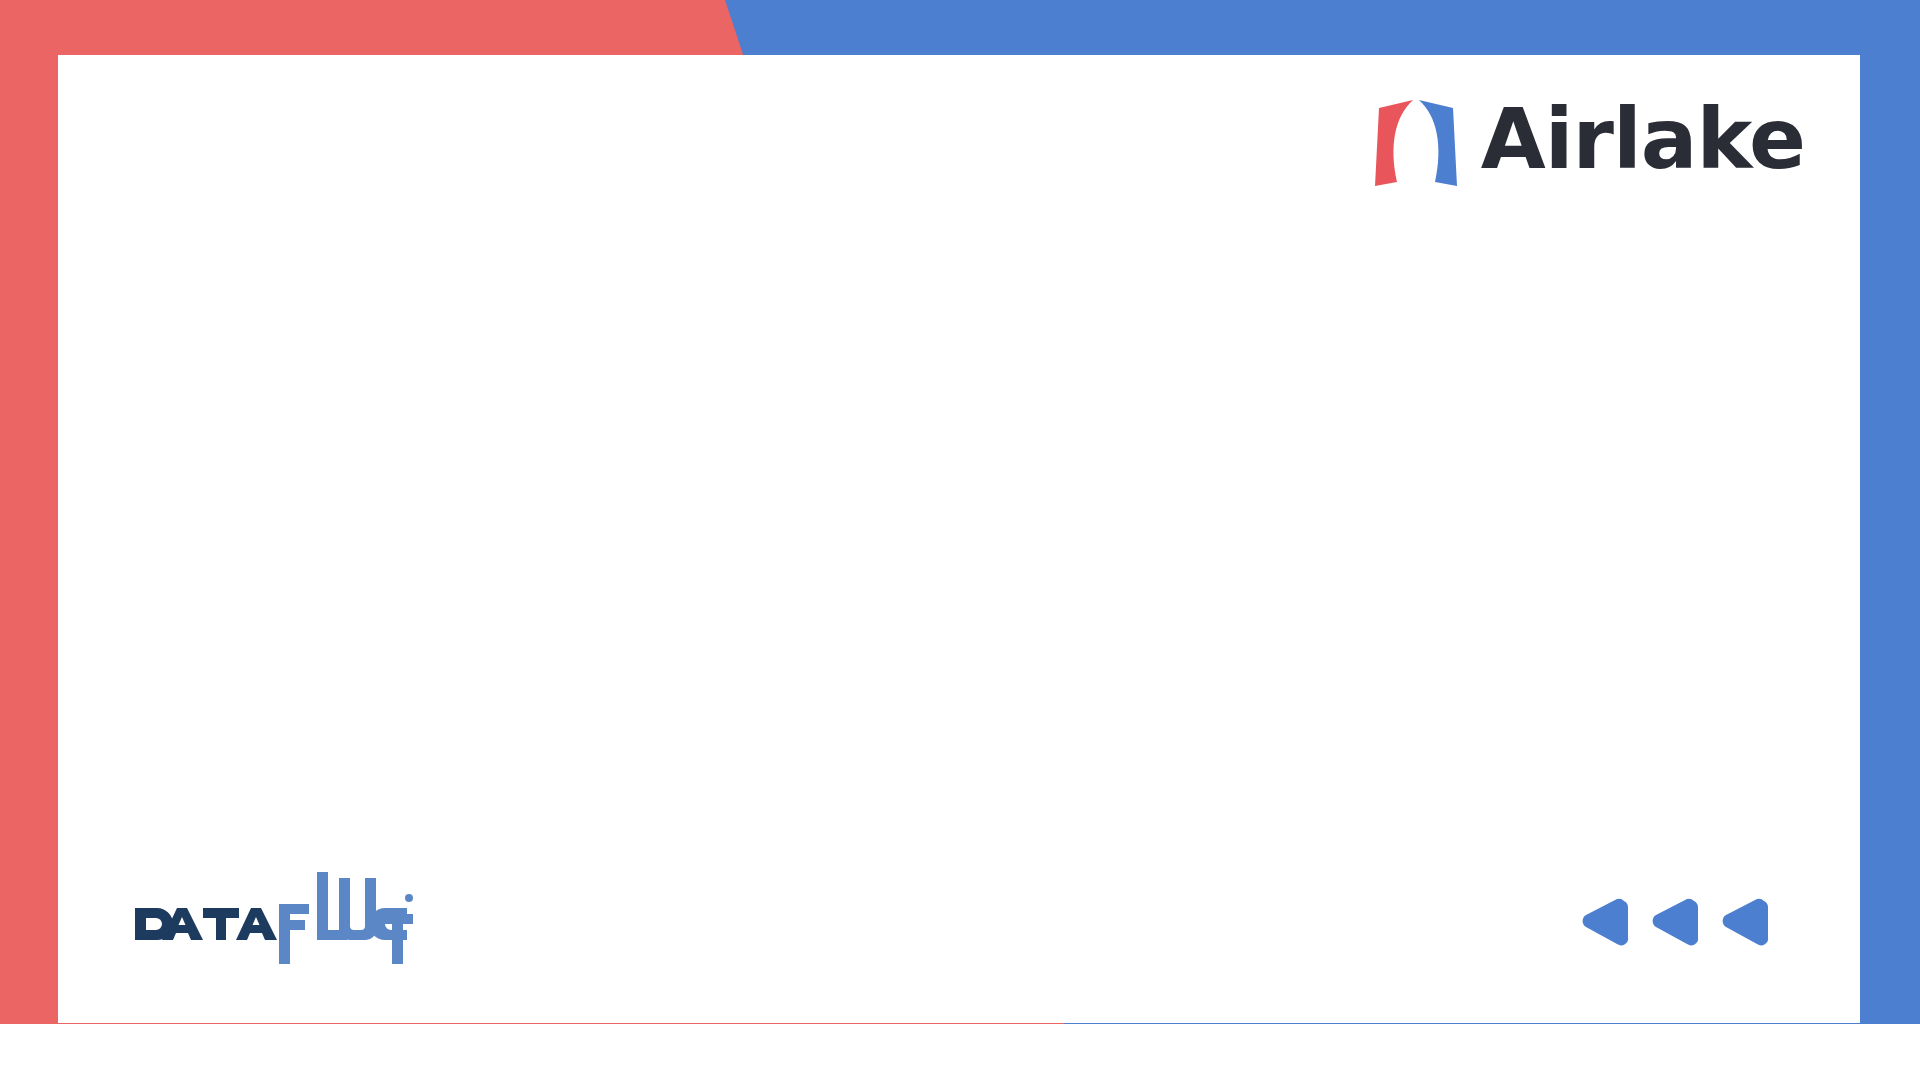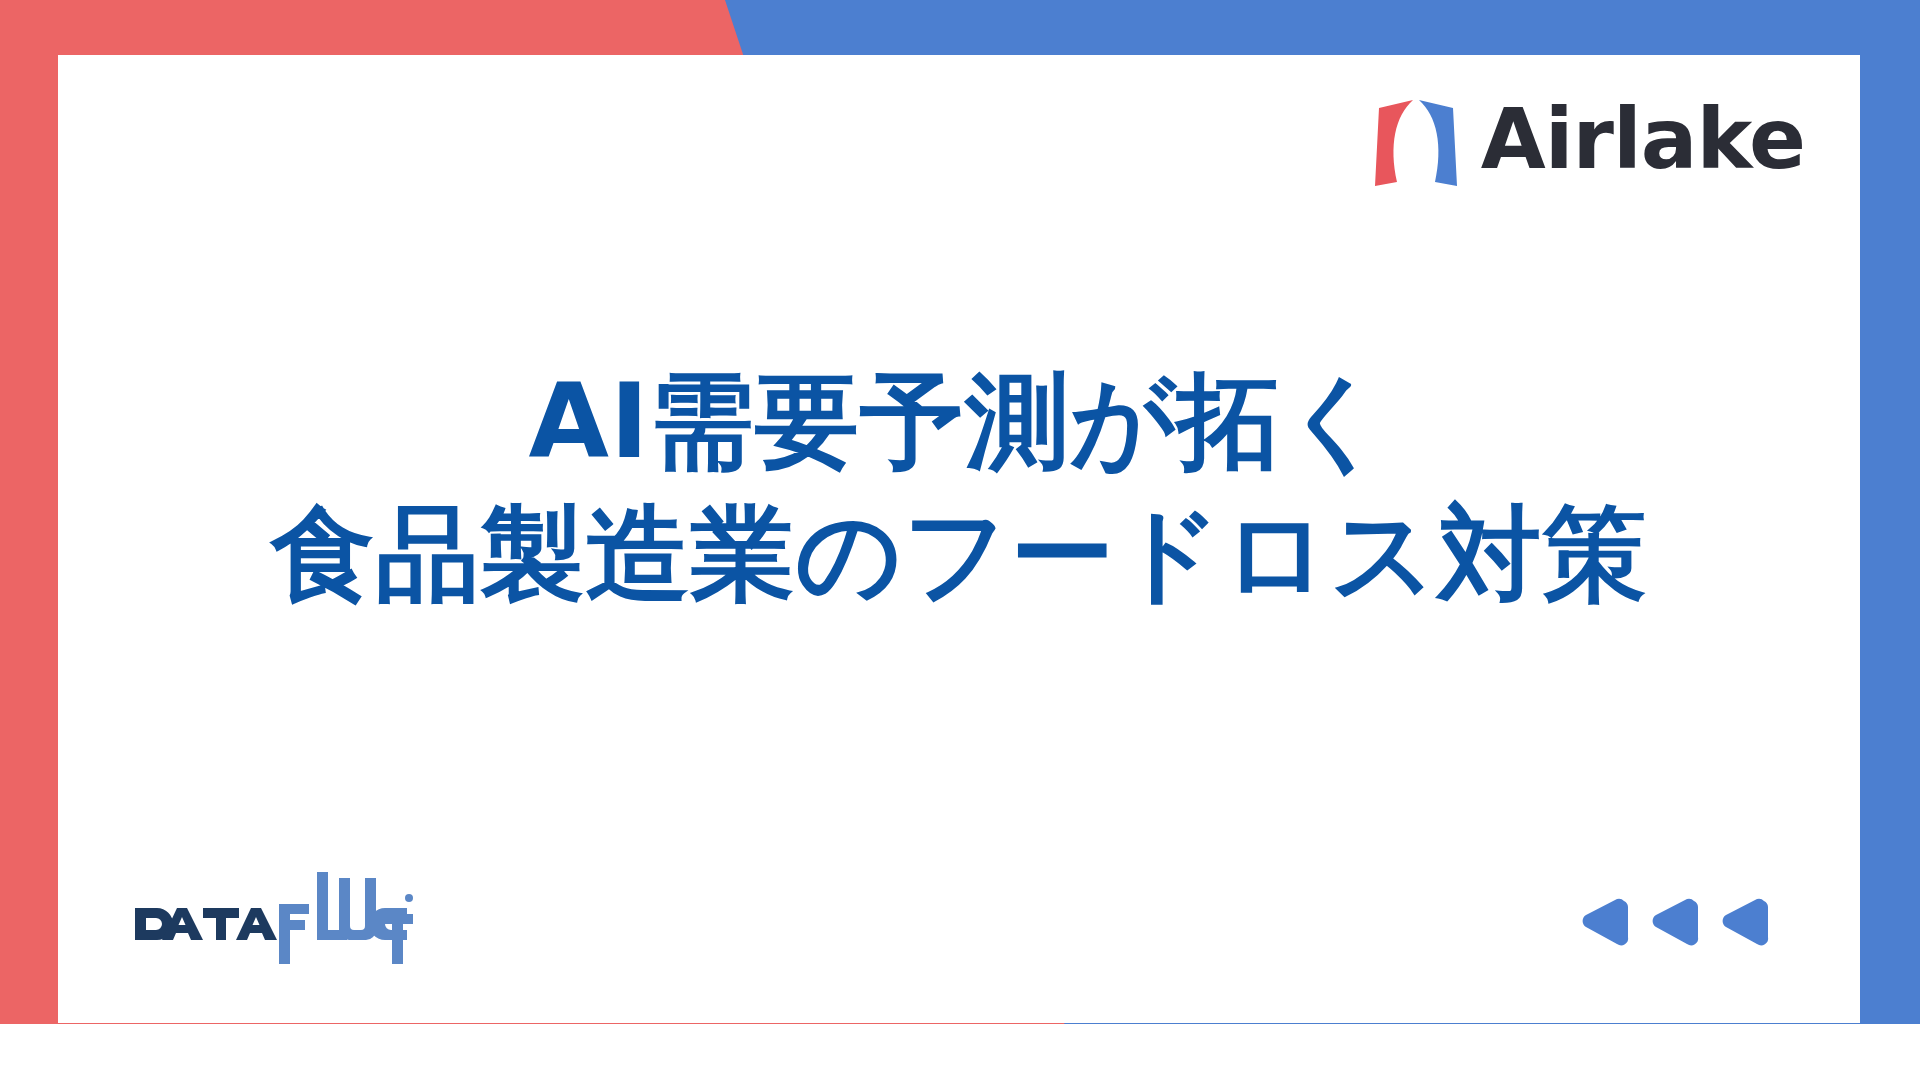--- a/index.html
+++ b/index.html
@@ -125,24 +125,20 @@
     <div class="airlake-logo">
       <span>
         <svg class="airlake-mark" viewBox="0 0 86 98" xmlns="http://www.w3.org/2000/svg">
           <path d="M40 10 C 22 26, 16 56, 24 92 L 2 96 L 6 18 Z" fill="#e8565c"></path>
           <path d="M46 10 C 64 26, 70 56, 62 92 L 84 96 L 80 18 Z" fill="#4c7fd0"></path>
         </svg>
       </span>
       <span class="airlake-word">Airlake</span>
     </div>
 
-    <div class="title-block">
-      <div class="title-line">AI需要予測が拓く</div>
-      <div class="title-line">食品製造業のフードロス対策</div>
-    </div>
 
     <div class="datafluct-logo">
       <svg viewBox="0 0 280 100" xmlns="http://www.w3.org/2000/svg">
         <g fill="#1d3a5f">
 
           <path d="M2 40 H24 A16 16 0 0 1 24 72 H2 Z M13 50 V62 H23 A6 6 0 0 0 23 50 Z"></path>
 
           <path d="M44 40 H54 L70 72 H58 L55 65 H43 L40 72 H29 Z M49 49 L45.5 57 H52.5 Z"></path>
 
           <path d="M70 40 H106 V50 H93 V72 H83 V50 H70 Z"></path>

